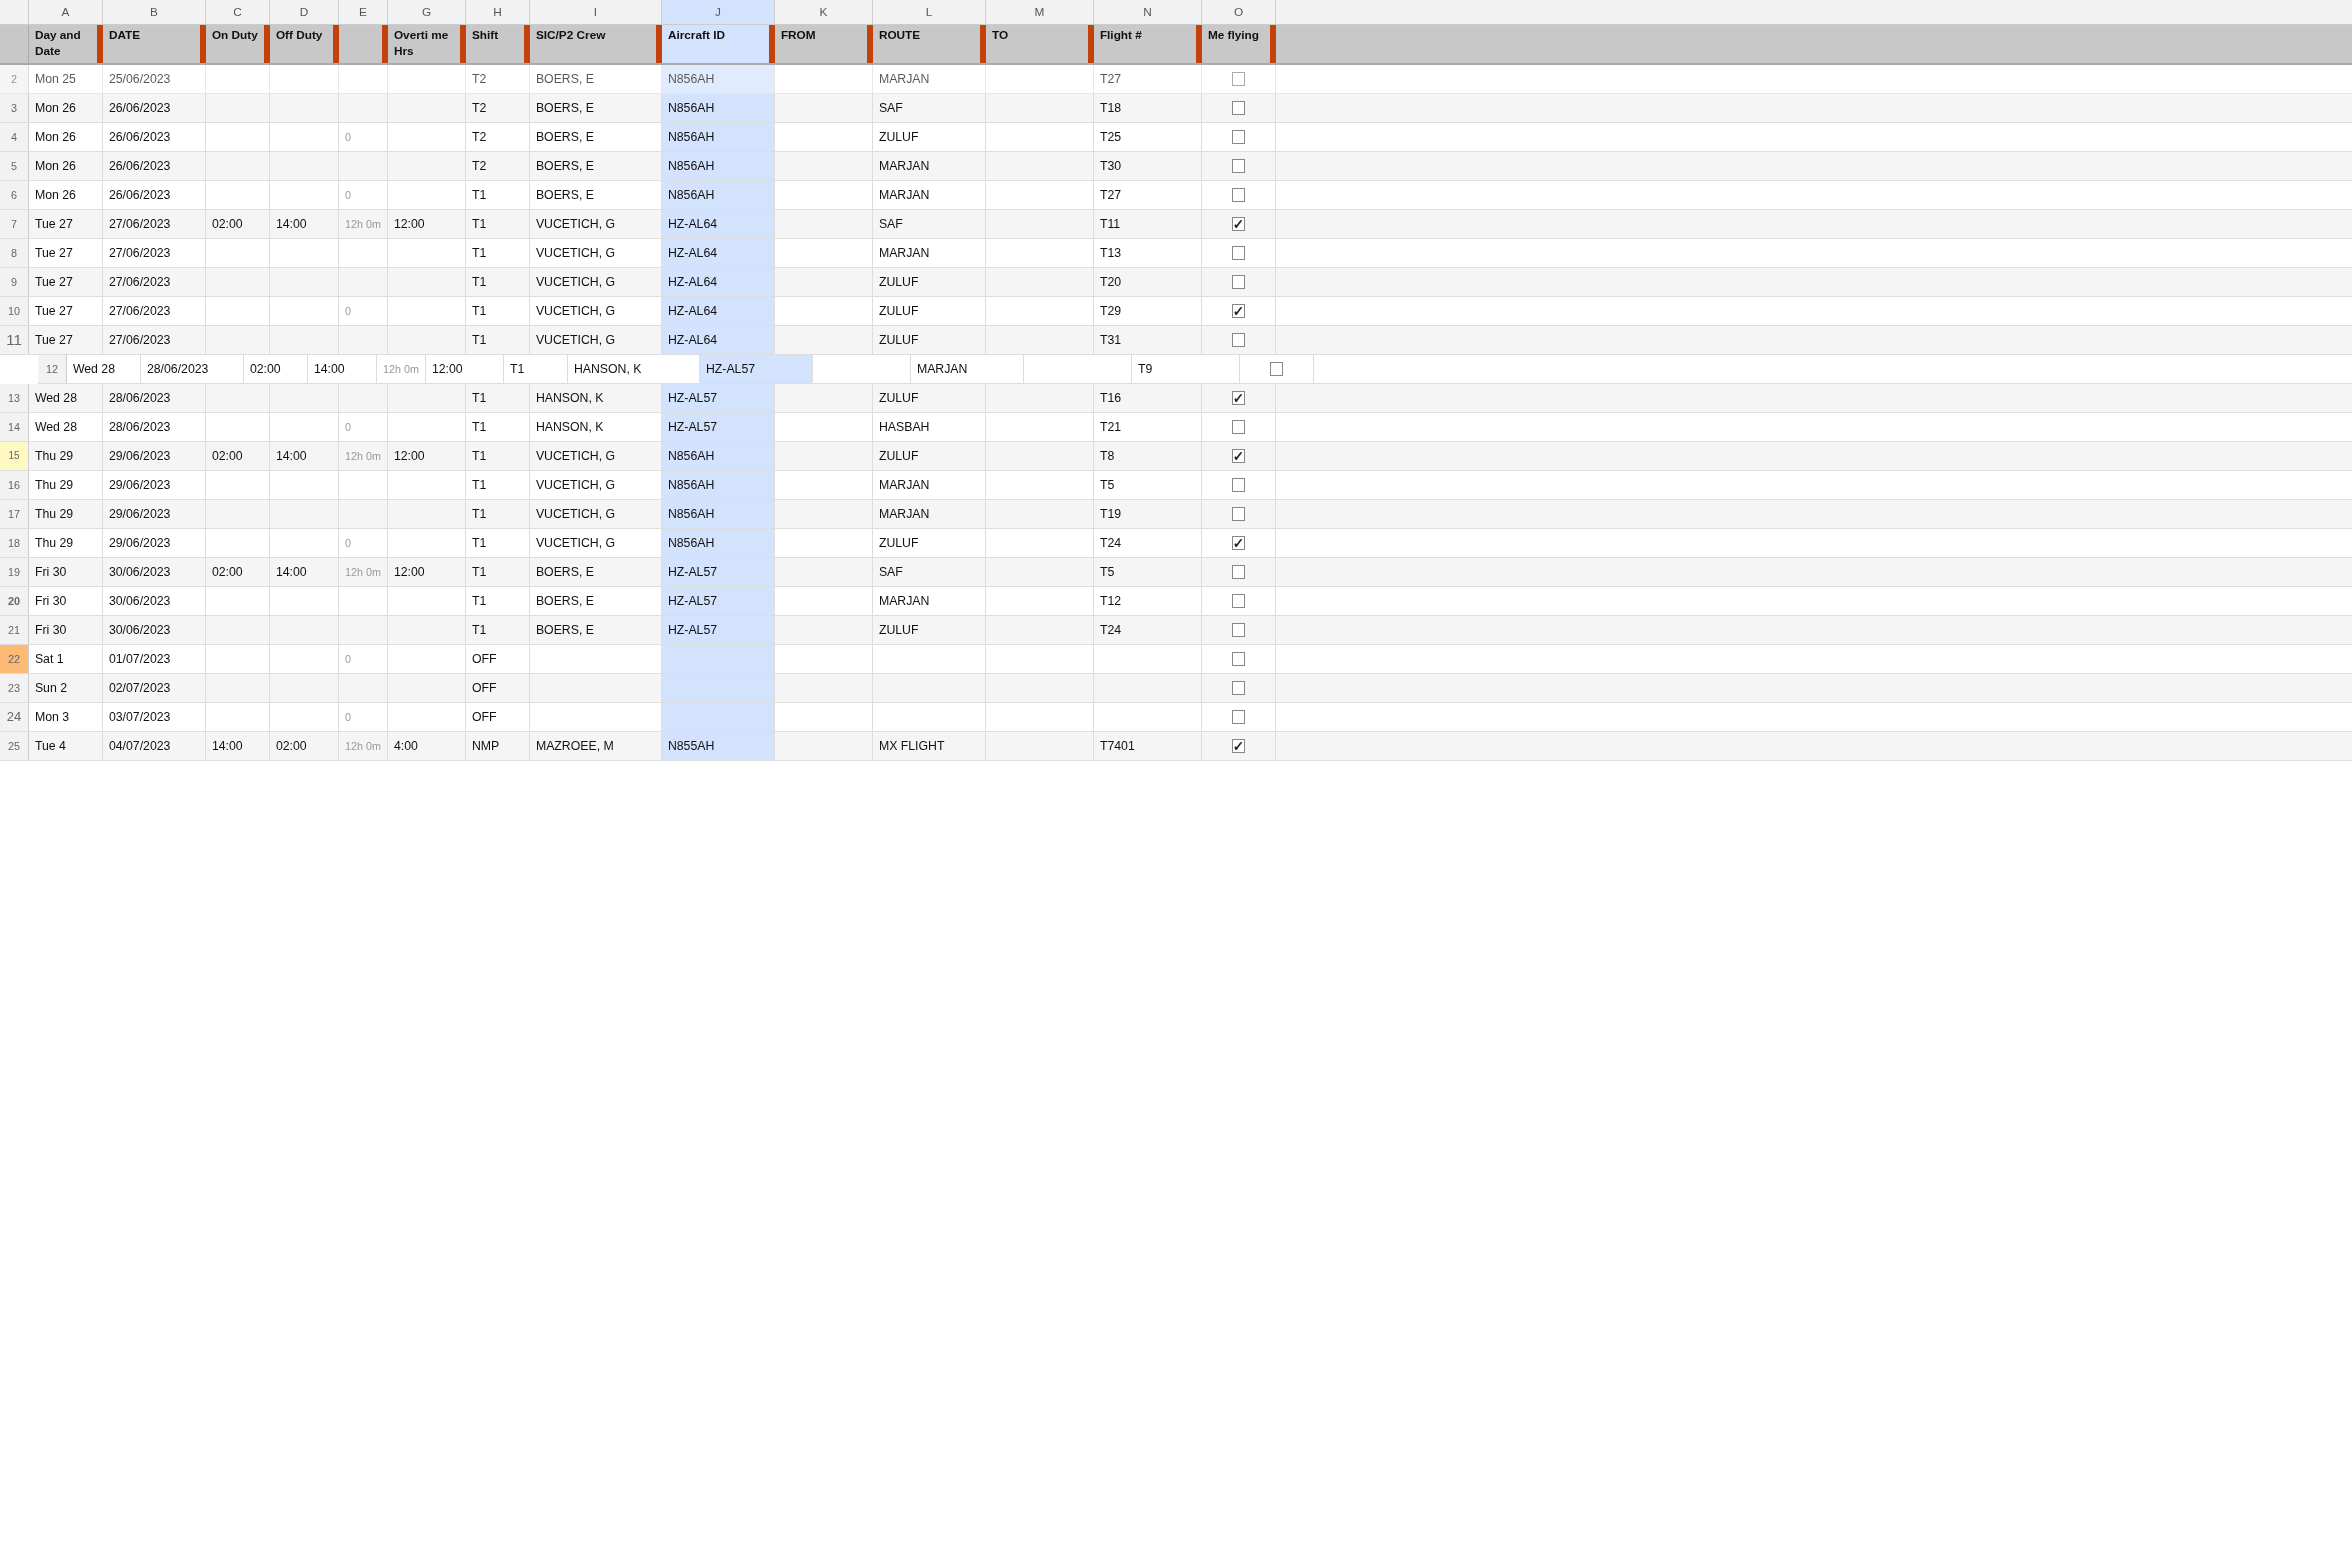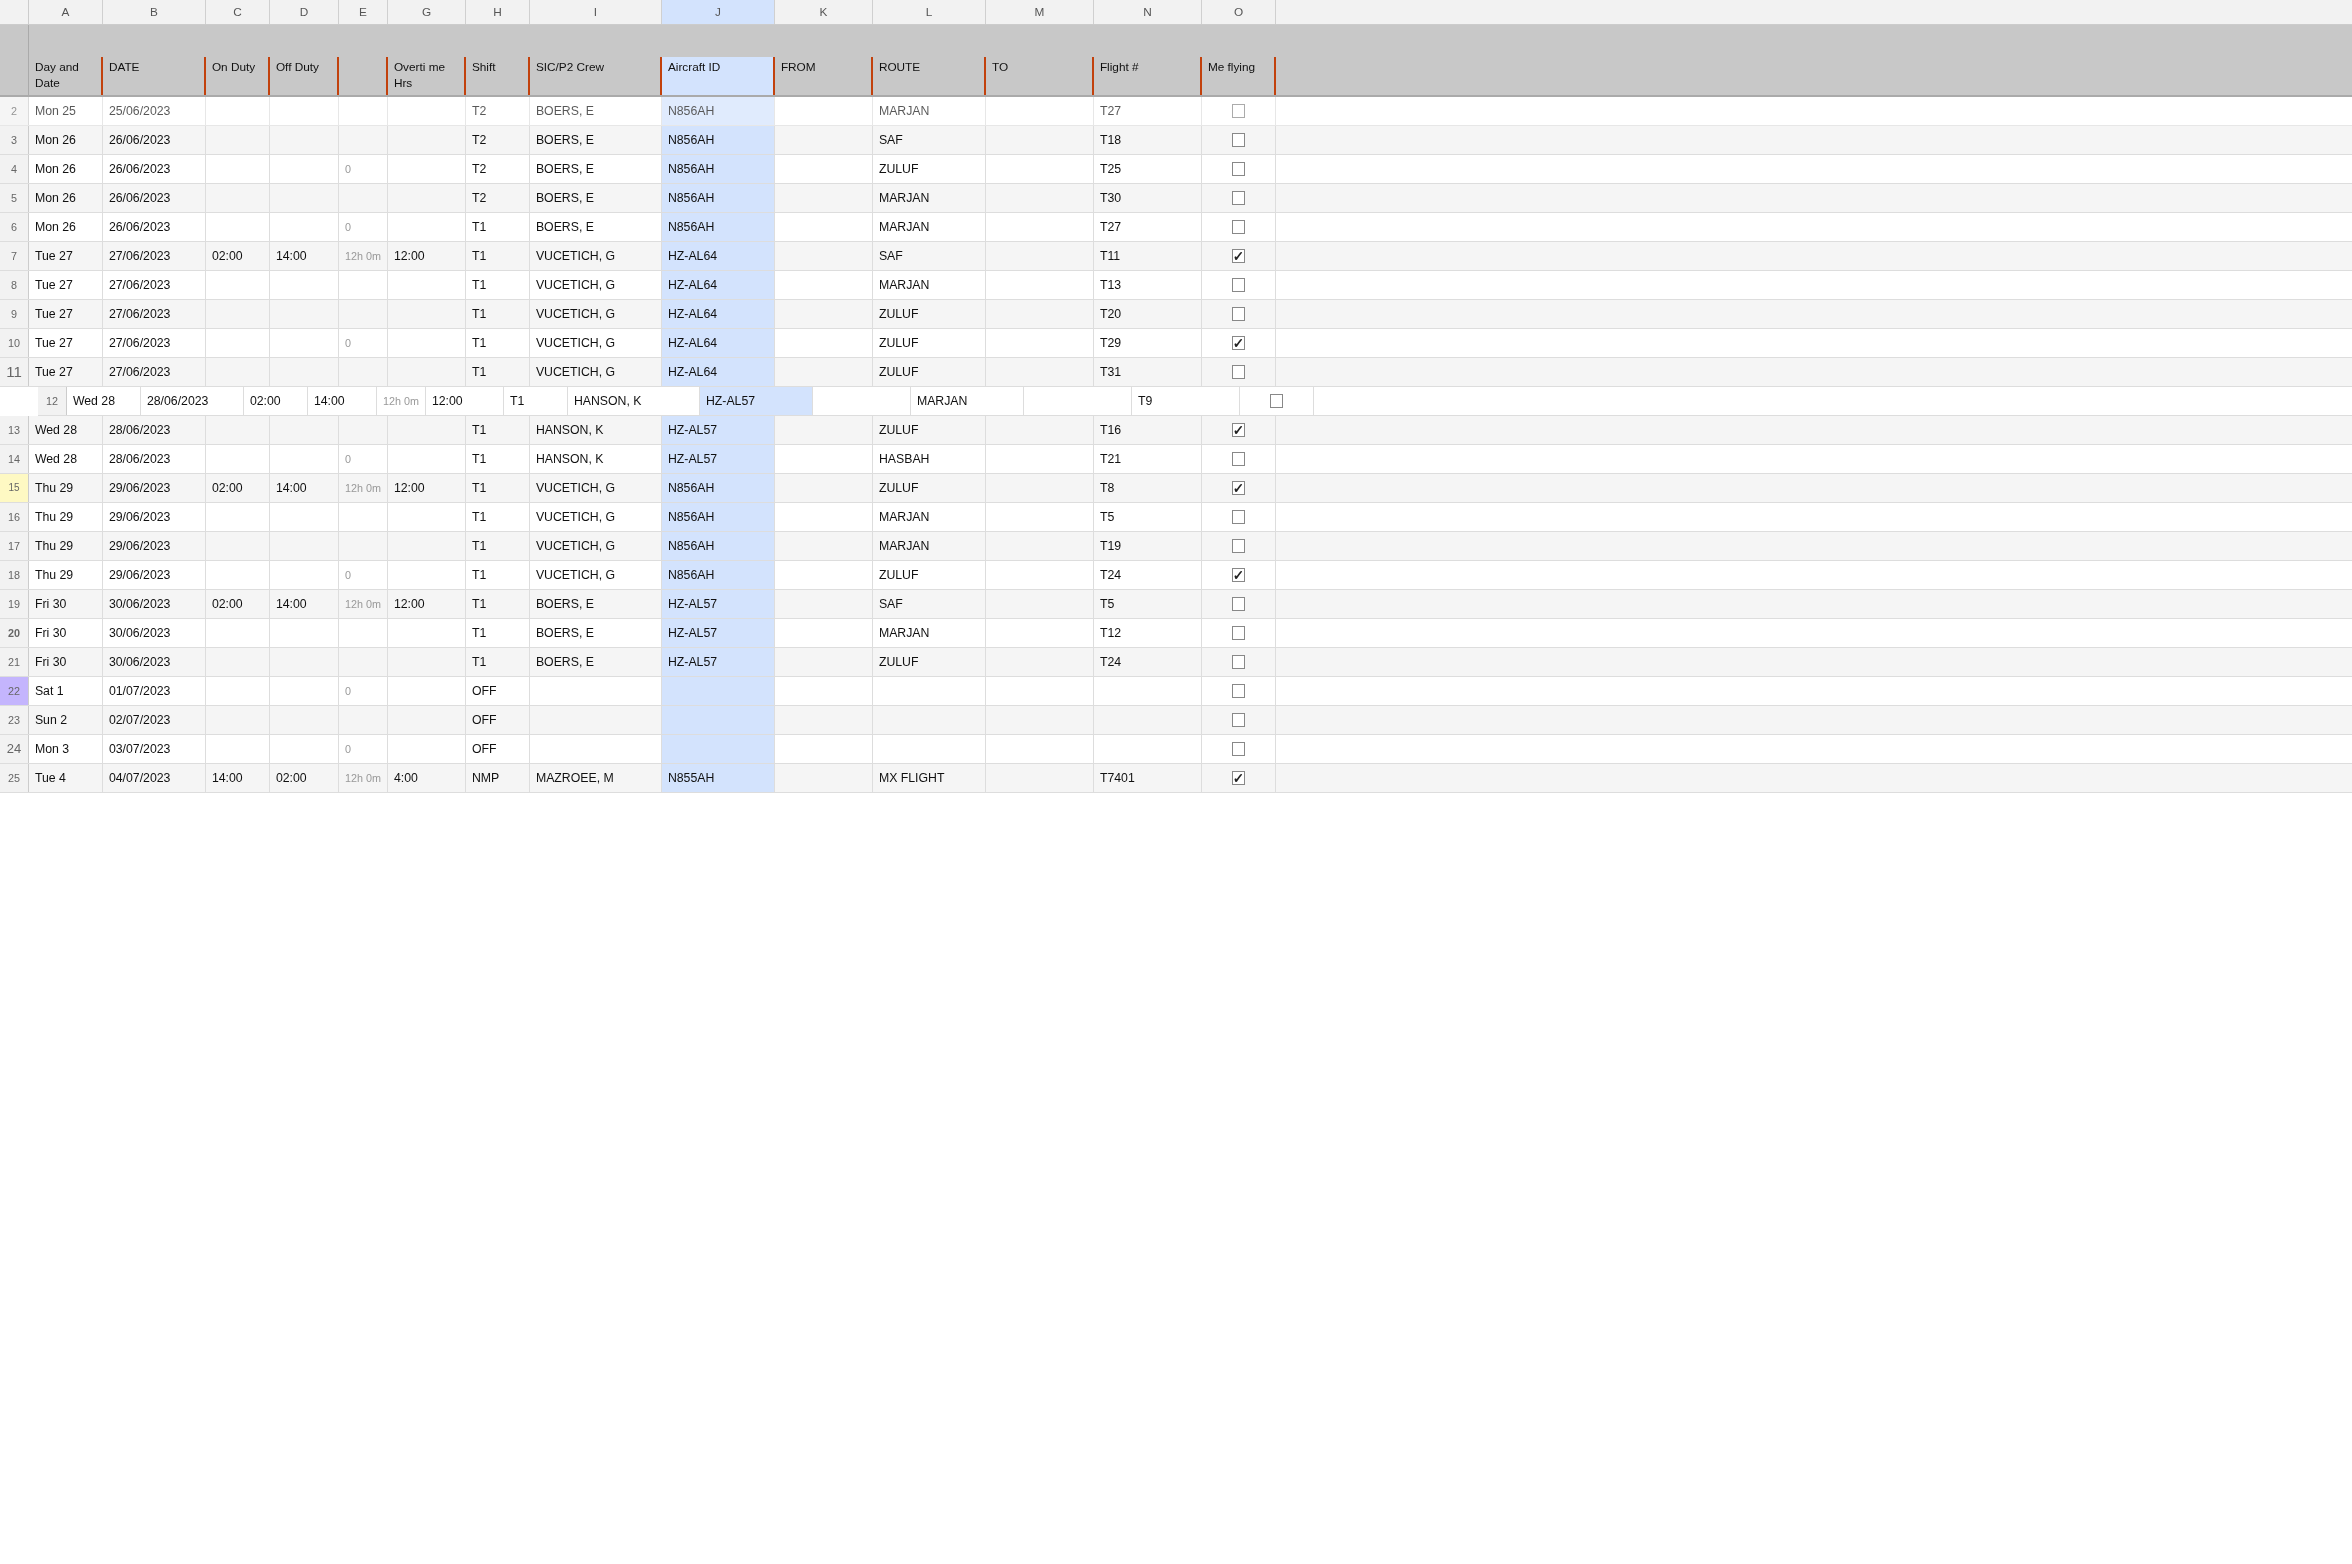--- a/index.html
+++ b/index.html
@@ -32,28 +32,27 @@
     
     .header-row {
       display: flex;
       background: #c8c8c8;
       border-bottom: 2px solid #aaa;
     }
     .header-cell {
       display: flex;
       align-items: flex-start;
       padding: 3.9px 5.9px;
-      font-weight: 400;
+      font-weight: 700;
       font-size: 11.8px;
       color: #111;
-      border-right: 2px solid #c2410c;
+      border-right: 6px solid #c2410c;
       flex-shrink: 0;
       word-wrap: break-word;
       line-height: 1.3;
-      margin-top: 32px;
     }
     
     .data-row {
       display: flex;
       border-bottom: 1px solid #ddd;
       min-height: 29px;
     }
     .data-row:nth-child(even) {
       background: #f9f9f9;
     }
@@ -583,21 +582,21 @@
     <div class="data-cell w-col-l">ZULUF</div>
     <div class="data-cell w-col-m"></div>
     <div class="data-cell w-col-n">T24</div>
     <div class="data-cell w-col-o checkbox-cell">
       <div class="checkbox ">
         
       </div>
     </div>
   </div>
       <div class="data-row" style="background: rgb(255, 255, 255);">
-    <div class="row-num data-cell" style="background:#c4b5fd; color:#666; font-size:10.8px;">22</div>
+    <div class="row-num data-cell" style="background:#fdba74; color:#666; font-size:10.8px;">22</div>
     <div class="data-cell w-col-a">Sat 1</div>
     <div class="data-cell w-col-b">01/07/2023</div>
     <div class="data-cell w-col-c"></div>
     <div class="data-cell w-col-d"></div>
     <div class="data-cell w-col-e" style="color:#999; font-size:10.8px;">0</div>
     <div class="data-cell w-col-g"></div>
     <div class="data-cell w-col-h">OFF</div>
     <div class="data-cell w-col-i"></div>
     <div class="data-cell w-col-j j-highlight"></div>
     <div class="data-cell w-col-k"></div>

